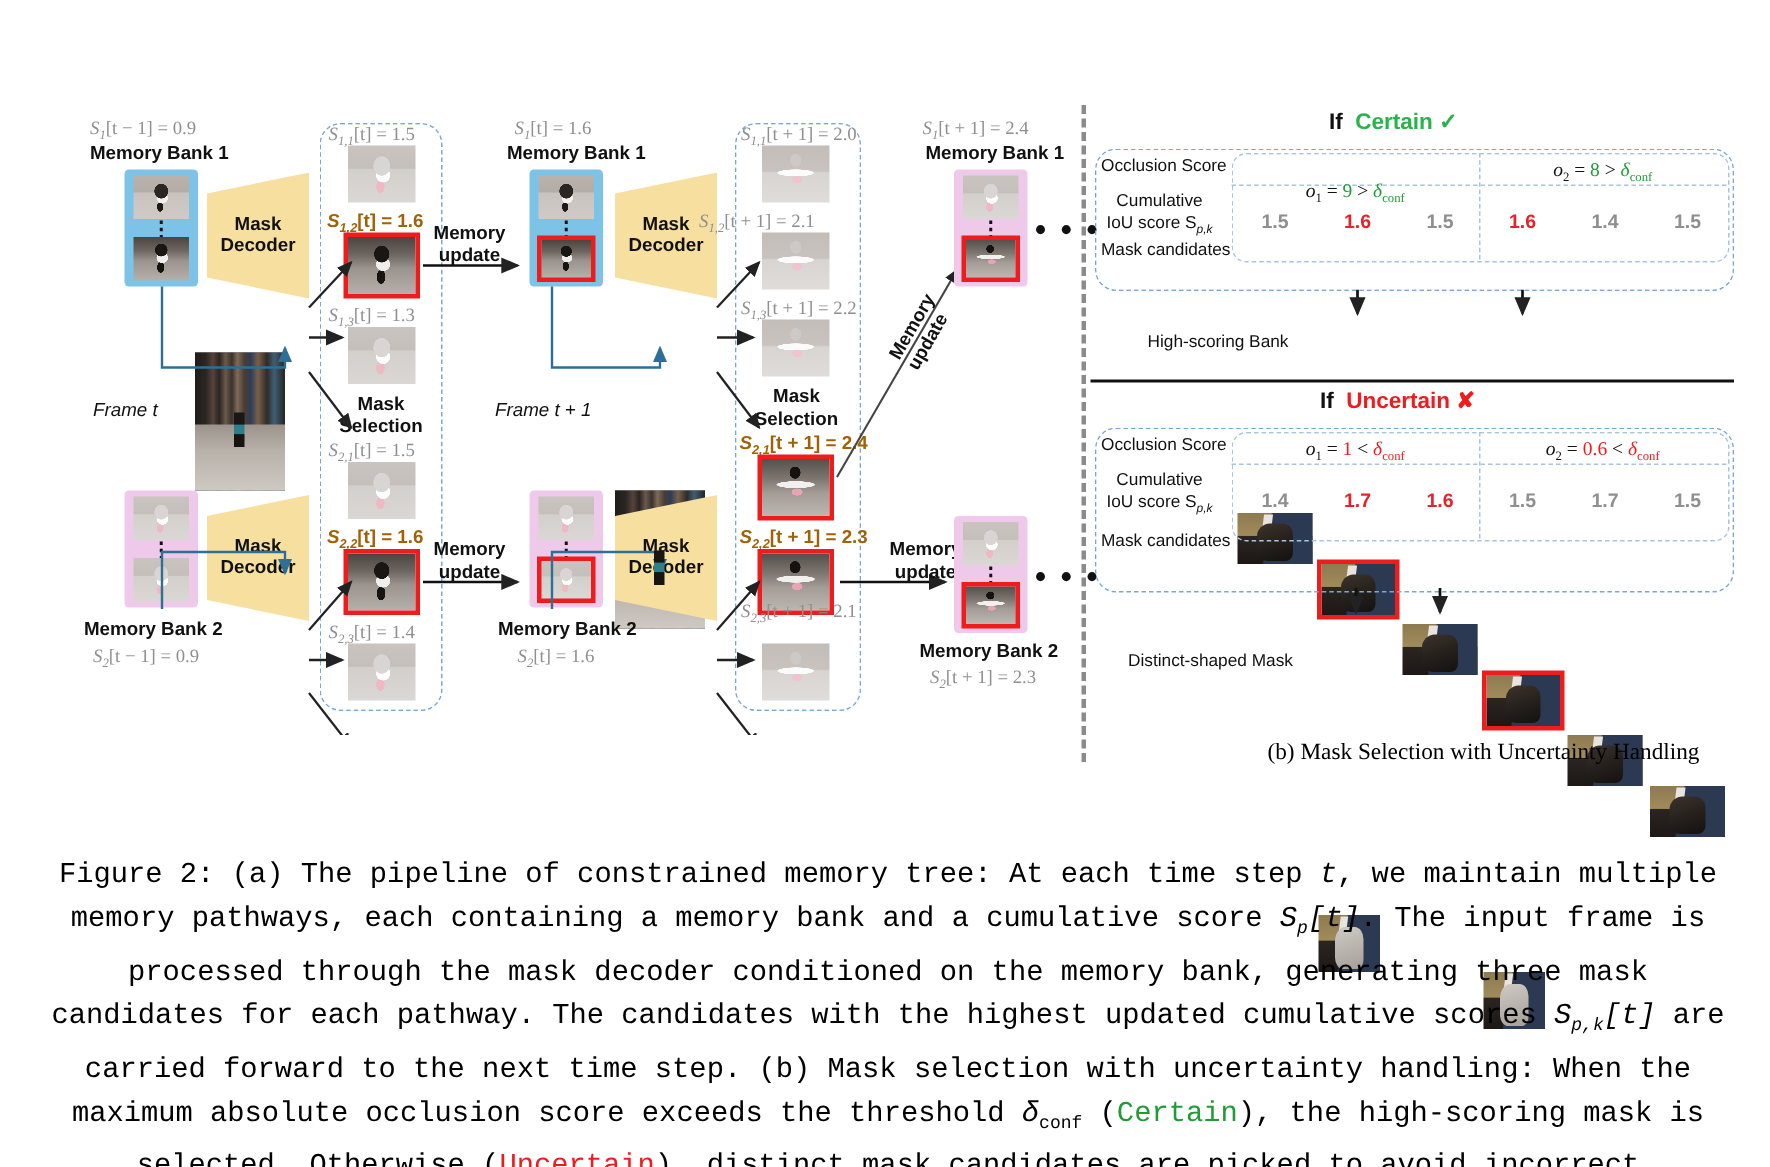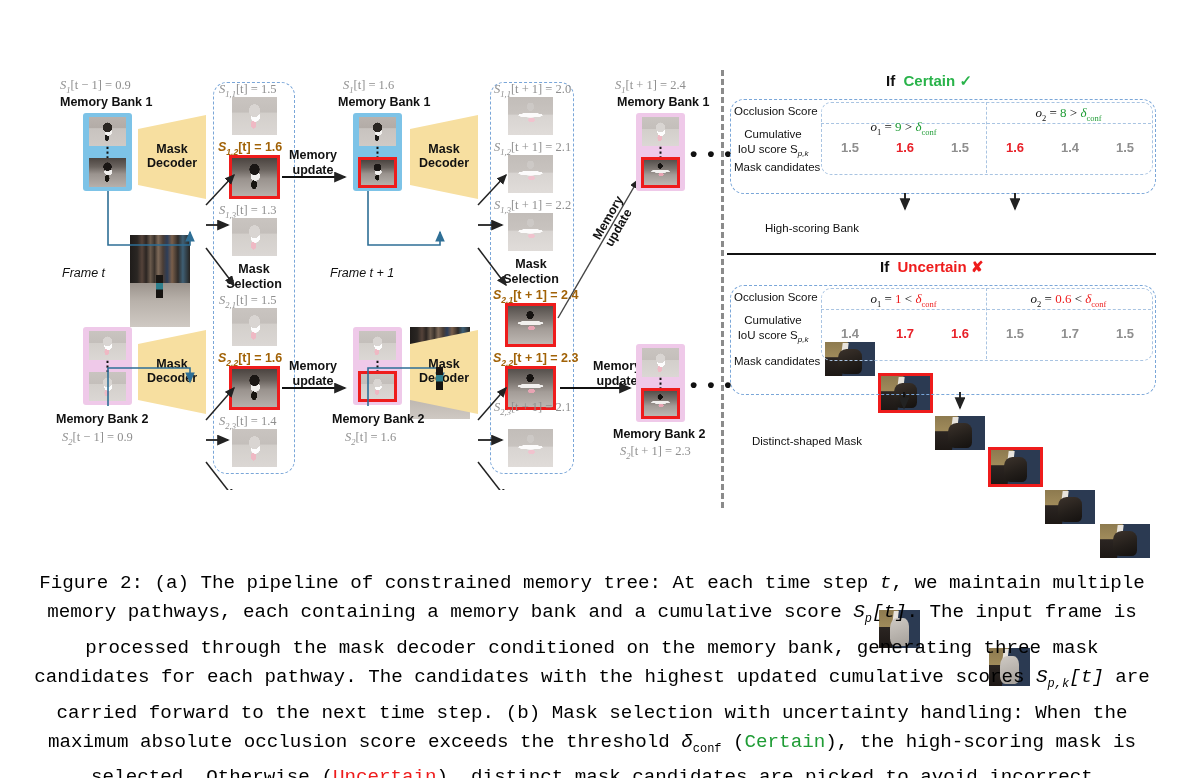--- a/index.html
+++ b/index.html
@@ -273,21 +273,21 @@
   <div class="abs blk ctr" style="left:411px;top:142px;width:66px;line-height:14px;">
     <div>Mask</div>
     <div>Decoder</div>
   </div>
 
   <div class="abs mathlbl" style="left:494px;top:82px;">
     <span class="it">S</span><sub class="it">1,1</sub><span>[t + 1] = 2.0</span>
   </div>
   <div class="abs tile boy flymsk" style="left:508px;top:97px;width:45px;height:38px;"></div>
 
-  <div class="abs mathlbl" style="left:494px;top:140px;font-family:Liberation Serif, serif;">
+  <div class="abs mathlbl" style="left:466px;top:140px;font-family:Liberation Serif, serif;">
     <span class="it">S</span><sub class="it">1,2</sub><span>[t + 1] = 2.1</span>
   </div>
   <div class="abs tile boy flymsk" style="left:508px;top:155px;width:45px;height:38px;"></div>
 
   <div class="abs mathlbl" style="left:494px;top:198px;">
     <span class="it">S</span><sub class="it">1,3</sub><span>[t + 1] = 2.2</span>
   </div>
   <div class="abs tile boy flymsk" style="left:508px;top:213px;width:45px;height:38px;"></div>
 
   <div class="abs blk ctr" style="left:492px;top:257px;width:78px;line-height:15px;">
@@ -461,19 +461,20 @@
   <div class="abs bnum ctr" style="left:1044px;top:326px;width:52px;">1.7</div>
   <div class="abs bnum ctr" style="left:1099px;top:326px;width:52px;">1.5</div>
 
   <svg class="abs" style="left:860px;top:392px;" width="200" height="22">
     <line x1="44" y1="0" x2="44" y2="16" stroke="#111" stroke-width="1.8" marker-end="url(#ah)"></line>
     <line x1="100" y1="0" x2="100" y2="16" stroke="#111" stroke-width="1.8" marker-end="url(#ah)"></line>
   </svg>
 
   <div class="abs bsm" style="left:752px;top:435px;">Distinct-shaped Mask</div>
 
+  <div class="abs subcap" style="left:845px;top:493px;">(b) Mask Selection with Uncertainty Handling</div>
 
   <div class="abs caption" style="left:34px;top:548px;width:1116px;">
     <span>Figure 2:</span>
     <span>(a) The pipeline of constrained memory tree: At each time step </span><span class="it">t</span><span>, we maintain multiple memory pathways, each containing a memory bank and a cumulative score </span><span class="it">S</span><sub class="it">p</sub><span class="it">[t]</span><span>. The input frame is processed through the mask decoder conditioned on the memory bank, generating three mask candidates for each pathway. The candidates with the highest updated cumulative scores </span><span class="it">S</span><sub class="it">p,k</sub><span class="it">[t]</span><span> are carried forward to the next time step. (b) Mask selection with uncertainty handling: When the maximum absolute occlusion score exceeds the threshold </span><span class="it">δ</span><sub>conf</sub><span> (</span><span class="cert">Certain</span><span>), the high-scoring mask is selected. Otherwise (</span><span class="unc">Uncertain</span><span>), distinct mask candidates are picked to avoid incorrect convergence.</span>
   </div>
 
 </div>
 
 </body></html>

